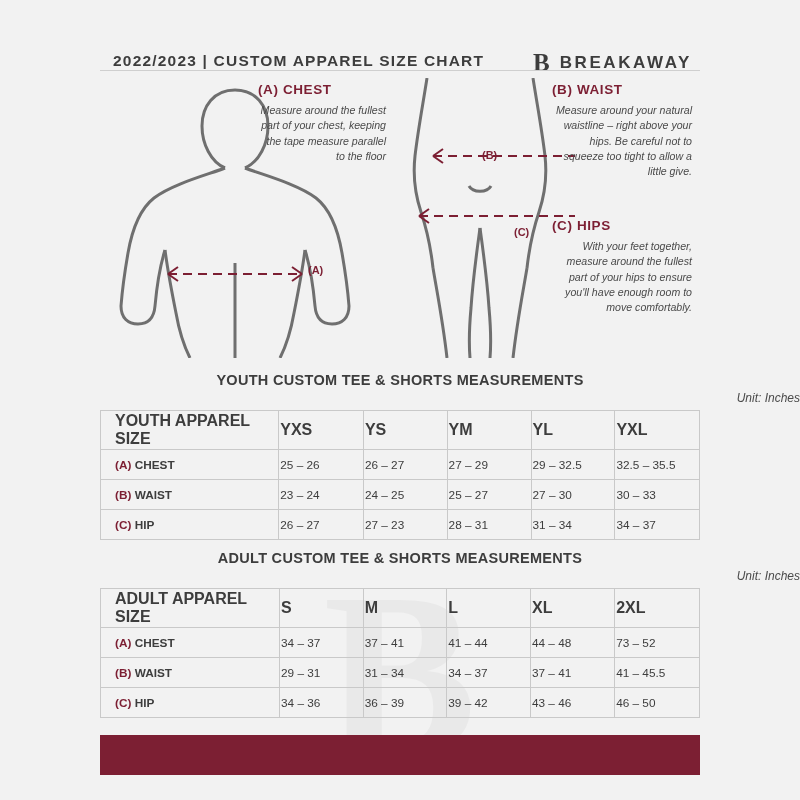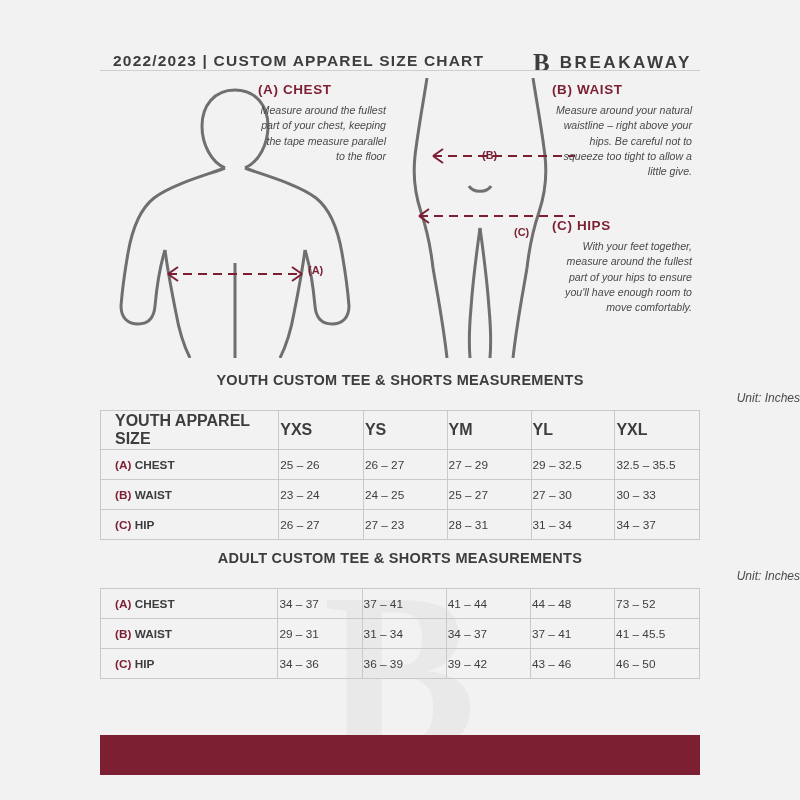--- a/index.html
+++ b/index.html
@@ -165,20 +165,28 @@
       <td class="col-val">34 – 37</td>
     </tr>
   </tbody>
     </table>
 
   <div class="sec-title" style="top:550px;">ADULT CUSTOM TEE &amp; SHORTS MEASUREMENTS</div>
   <div class="sec-unit" style="top:569px;">Unit: Inches</div>
 
   <table style="top:588px;">
     <tbody>
+        <tr class="hdr-row">
+      <th class="col-label">ADULT APPAREL SIZE</th>
+      <th class="col-val">S</th>
+      <th class="col-val">M</th>
+      <th class="col-val">L</th>
+      <th class="col-val">XL</th>
+      <th class="col-val">2XL</th>
+    </tr>
     <tr>
       <td class="col-label rowlabel"><span class="tag">(A)</span>
         <span>CHEST</span></td>
       <td class="col-val">34 – 37</td>
       <td class="col-val">37 – 41</td>
       <td class="col-val">41 – 44</td>
       <td class="col-val">44 – 48</td>
       <td class="col-val">73 – 52</td>
     </tr>
     <tr>

